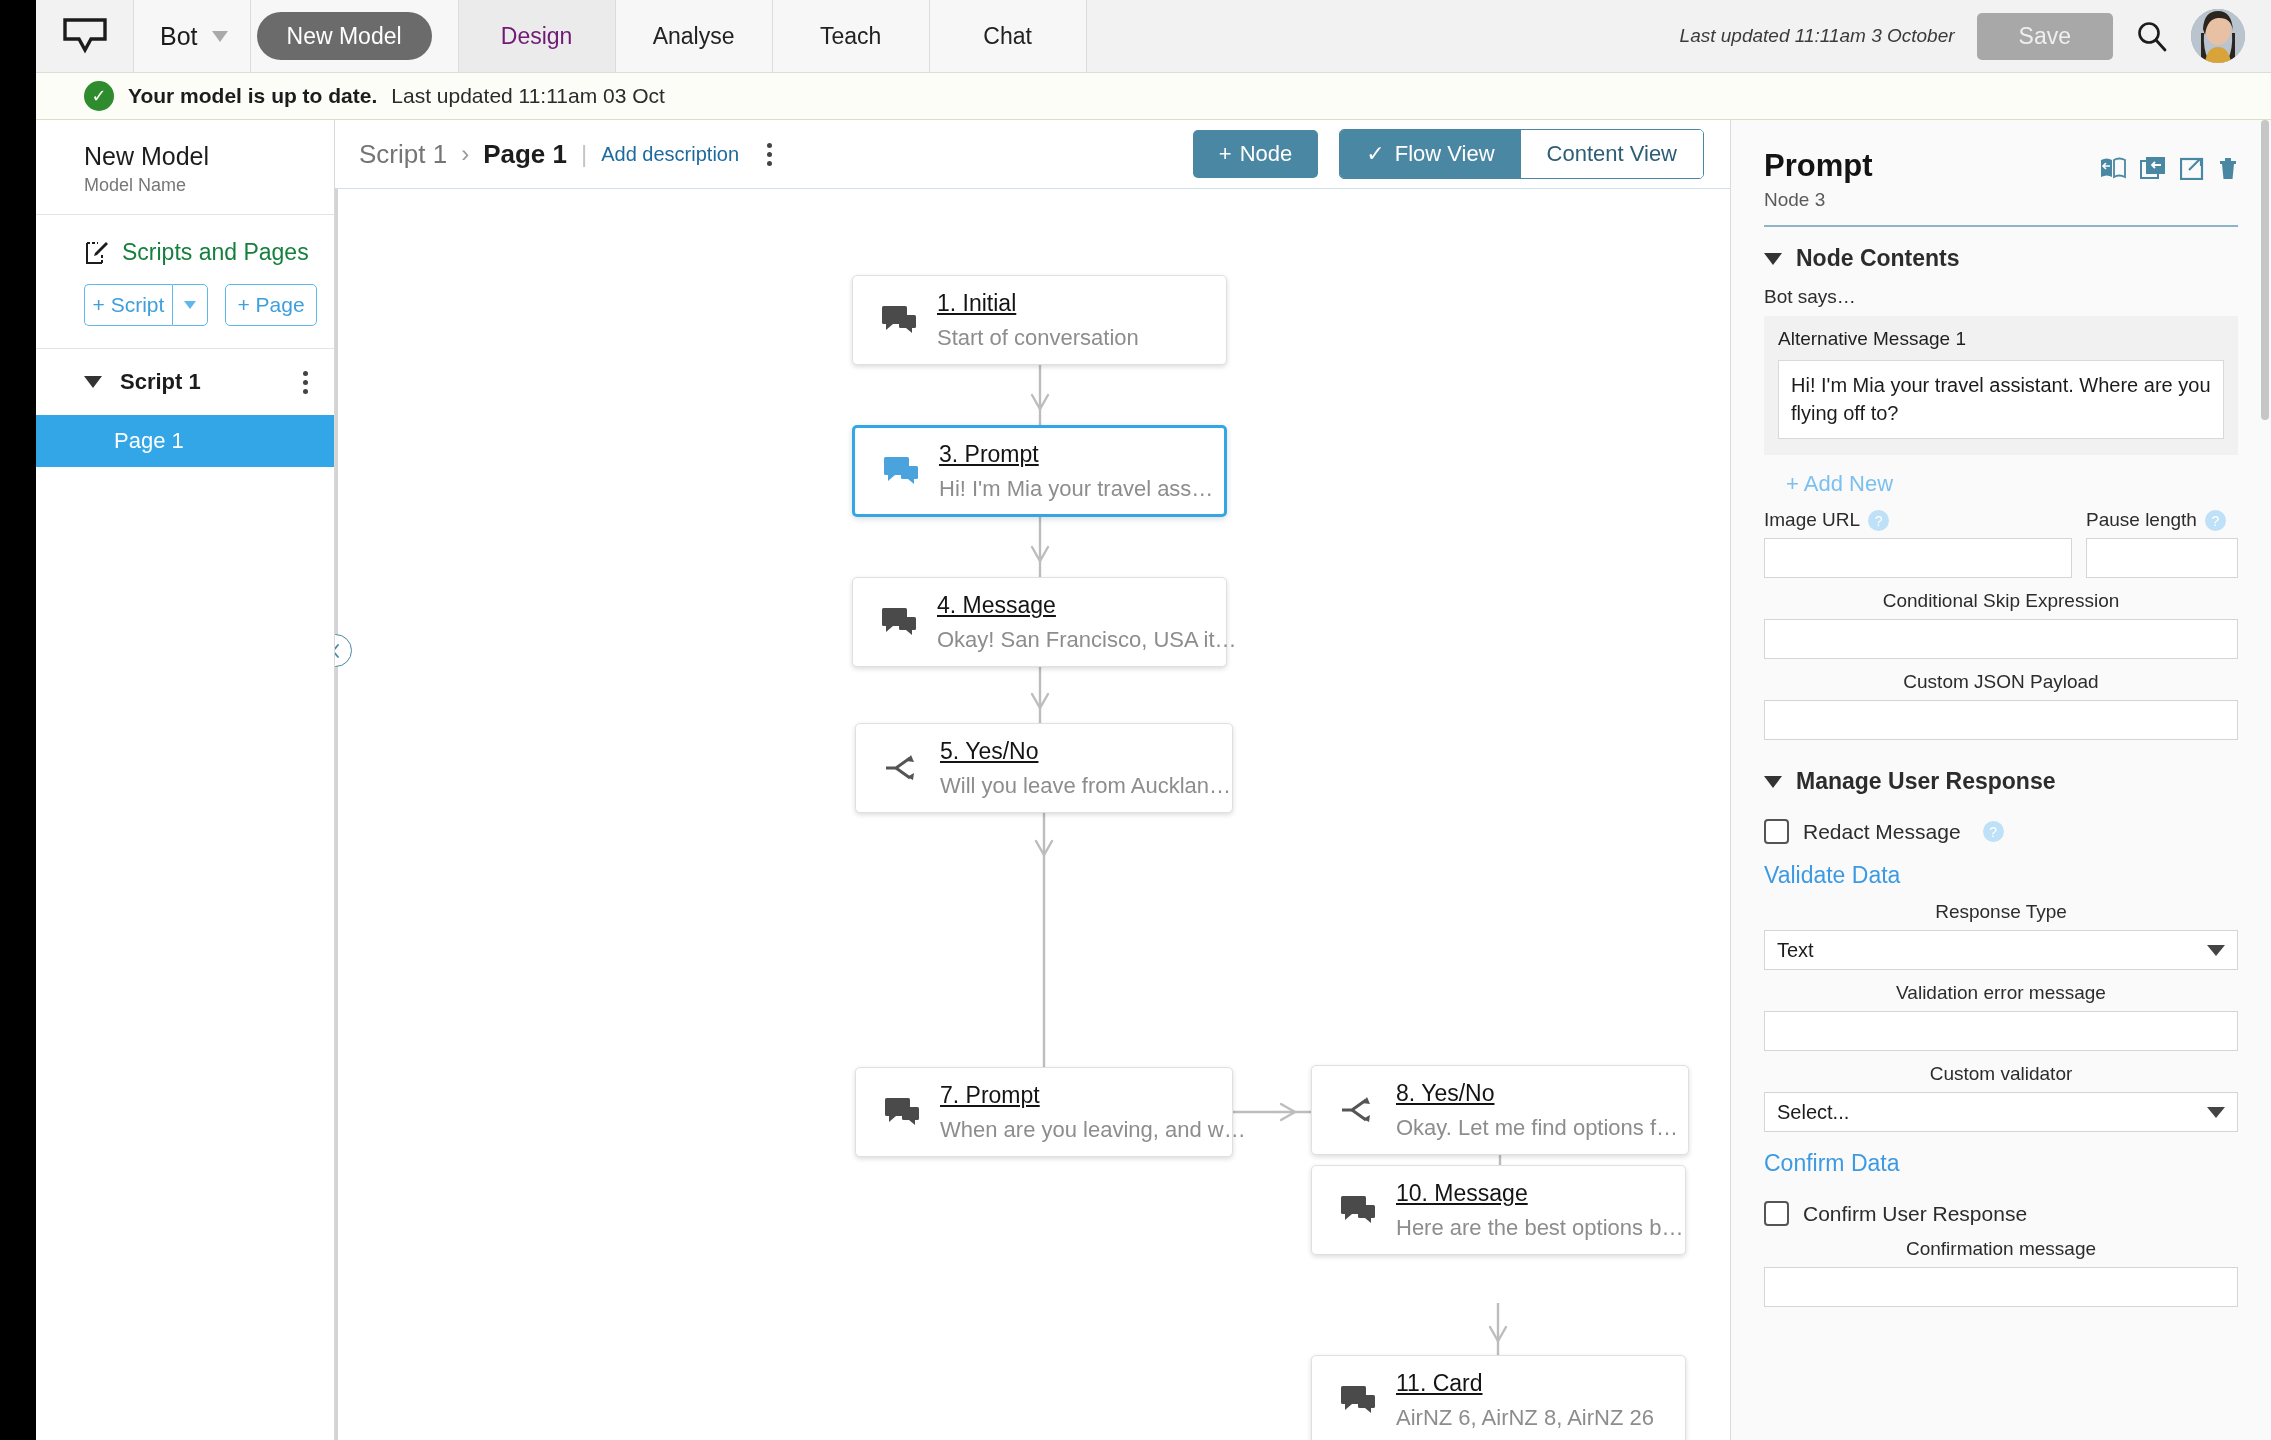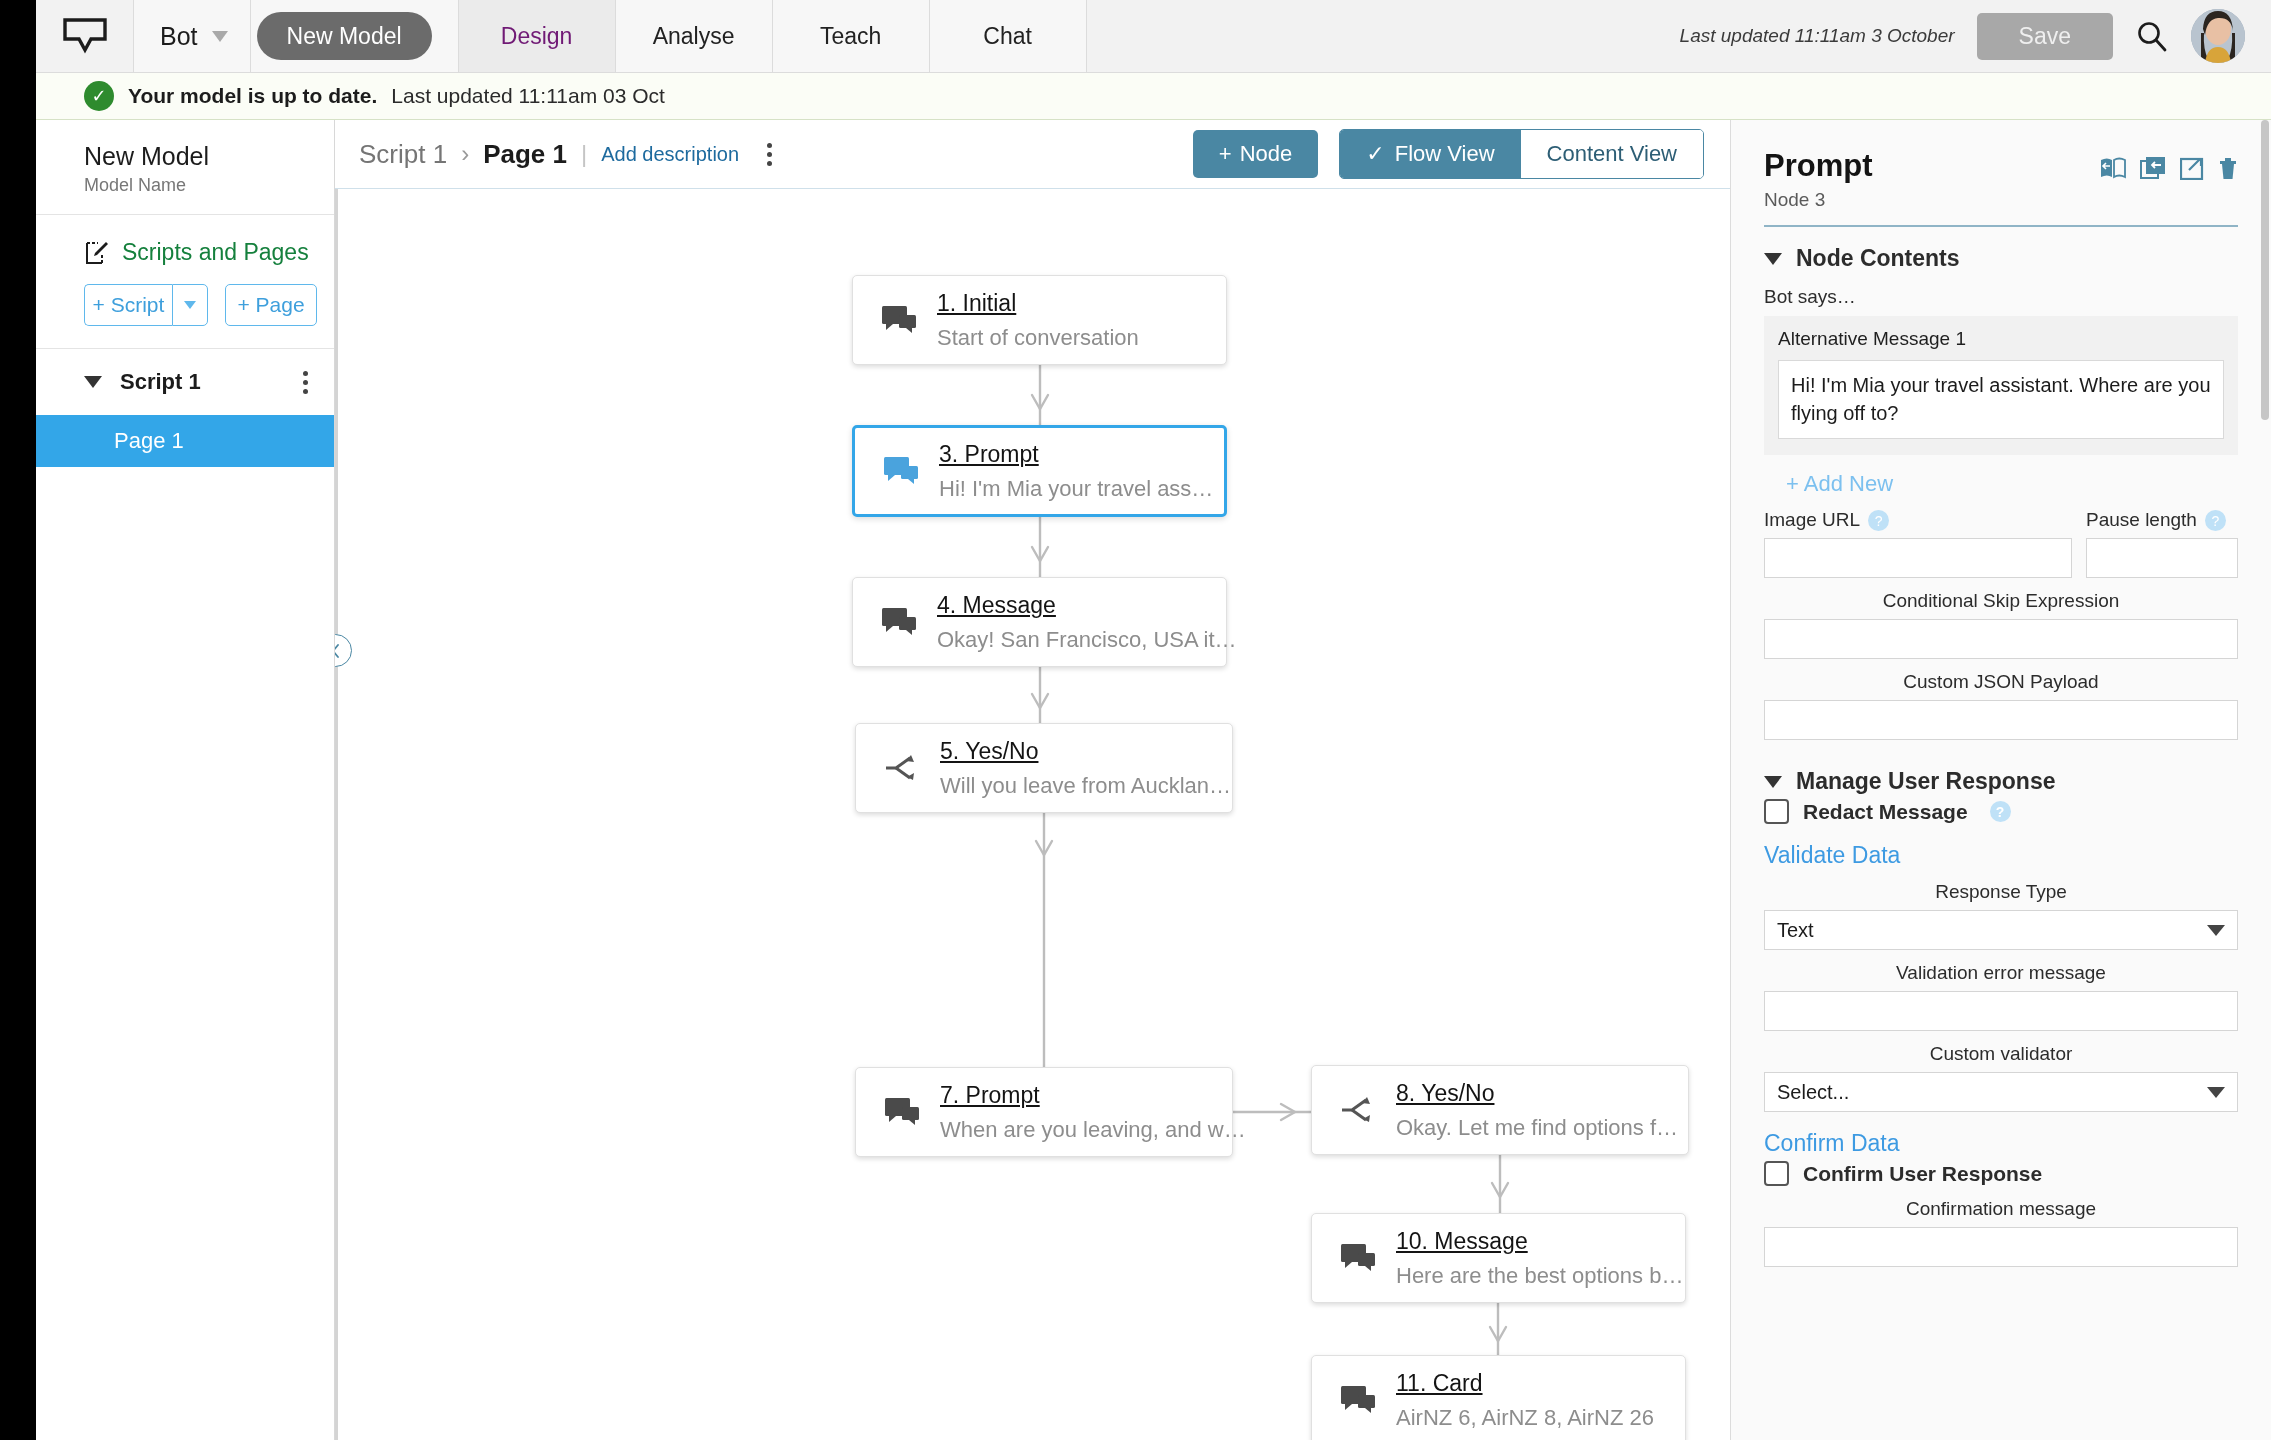--- a/index.html
+++ b/index.html
@@ -298,21 +298,21 @@
     padding: 0 12px; font-size: 20px; color: #1c1c1c;
     cursor: pointer;
   }
   .sel-caret {
     margin-left: auto;
     width: 0; height: 0;
     border-left: 9px solid transparent;
     border-right: 9px solid transparent;
     border-top: 11px solid #444;
   }
-  .cbrow { display: flex; align-items: center; gap: 14px; margin-top: 4px; font-weight: bold; }
+  .cbrow { display: flex; align-items: center; gap: 14px; margin-top: 24px; }
   .cb {
     width: 25px; height: 25px; border: 2px solid #555;
     border-radius: 4px; background: #fff; cursor: pointer; flex-shrink: 0;
   }
   .linklike { color: #3d9ae2; font-size: 23px; margin-top: 18px; cursor: pointer; }
   .rp-scrollbar {
     position: absolute; right: 2px; top: 0; width: 8px; height: 300px;
     background: #c6c6c6; border-radius: 4px; cursor: pointer;
   }
 </style>
@@ -553,21 +553,21 @@
                 <path d="M27 2 L30 9 L22 8 Z" fill="#555"></path>
                 <path d="M29 27 L30 20 L23 24 Z" fill="#555"></path>
               </svg>
           </span>
           <span class="node-text">
             <span class="node-title" style="display:block;">8. Yes/No</span>
             <span class="node-sub" style="display:block;">Okay. Let me find options f…</span>
           </span>
         </div>
 
-        <div class="node" style="left:976px;top:1024px;width:375px;height:90px;">
+        <div class="node" style="left:976px;top:976px;width:375px;height:90px;">
           <span class="node-ico">
             <svg width="36" height="30" viewBox="0 0 36 30">
                 <rect x="1" y="1" width="25" height="18" rx="1.5" fill="#4a4a4a"></rect>
                 <path d="M5 19 L5 25 L12 19 Z" fill="#4a4a4a"></path>
                 <rect x="18" y="10" width="17" height="13" rx="1.5" fill="#4a4a4a"></rect>
                 <path d="M31 23 L31 28 L25 23 Z" fill="#4a4a4a"></path>
               </svg>
           </span>
           <span class="node-text">
             <span class="node-title" style="display:block;">10. Message</span>

